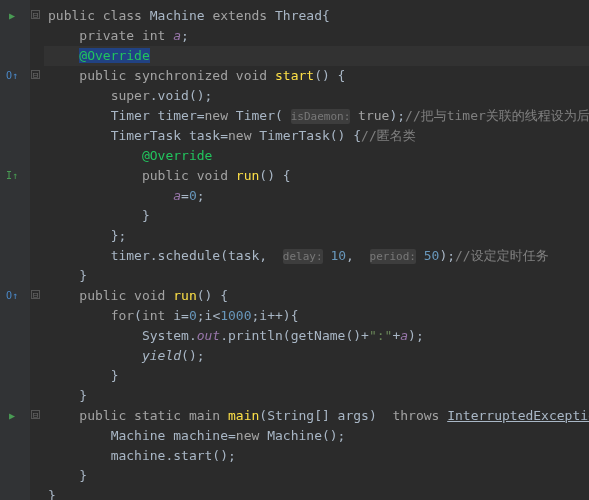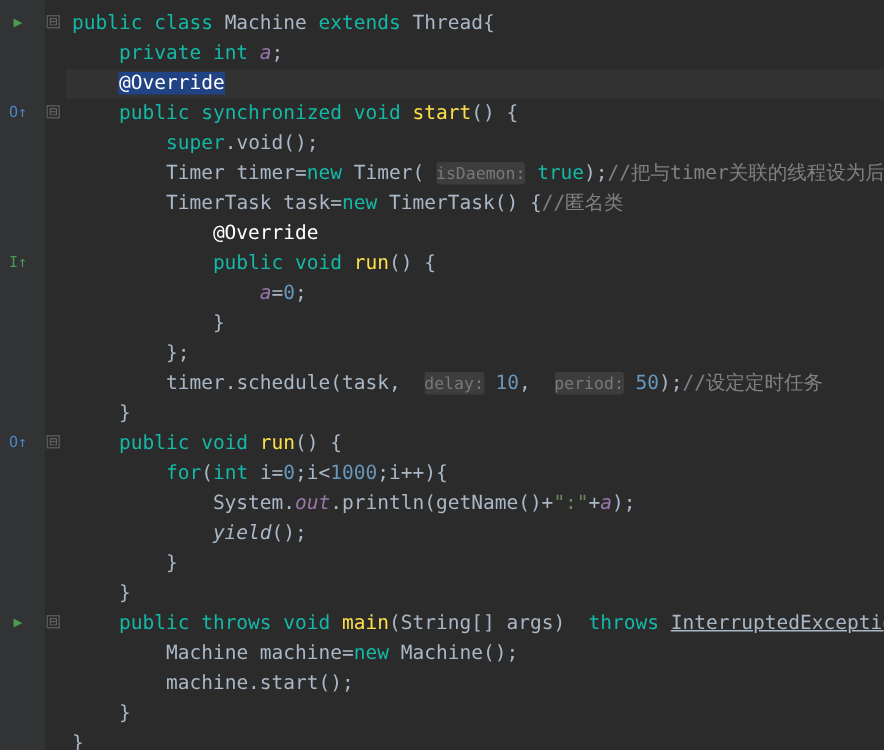--- a/index.html
+++ b/index.html
@@ -56,26 +56,26 @@
     padding-top: 6px;
     position: relative;
   }
   .line {
     height: 20px;
     line-height: 20px;
     white-space: pre;
     padding-left: 4px;
   }
   .hl-line { background: #323232; }
-  .kw { color: #14b8a6; }
+  .kw { color: #a3a3a3; }
   .method { color: #fde047; }
   .comment { color: #808080; }
   .str { color: #6a8759; }
   .num { color: #6897bb; }
-  .annot { color: #ffffff; }
+  .annot { color: #22c55e; }
   .paramhint {
     background: #3d3d3d;
     color: #787878;
     padding: 1px 0;
     border-radius: 2px;
     font-size: 11px;
   }
   .field-italic { font-style: italic; color: #9876aa; }
   .static-italic { font-style: italic; }
   .underline { text-decoration: underline; }
@@ -115,19 +115,19 @@
     <div class="line">            <span>}</span></div>
     <div class="line">        <span>};</span></div>
     <div class="line">        <span>timer.schedule(task, </span> <span class="paramhint">delay:</span><span class="num"> 10</span><span>, </span> <span class="paramhint">period:</span><span class="num"> 50</span><span>);</span><span class="comment">//设定定时任务</span></div>
     <div class="line">    <span>}</span></div>
     <div class="line">    <span class="kw">public void </span><span class="method">run</span><span>() {</span></div>
     <div class="line">        <span class="kw">for</span><span>(</span><span class="kw">int </span><span>i=</span><span class="num">0</span><span>;i&lt;</span><span class="num">1000</span><span>;i++){</span></div>
     <div class="line">            <span>System.</span><span class="field-italic static-italic">out</span><span>.println(getName()+</span><span class="str">":"</span><span>+</span><span class="field-italic">a</span><span>);</span></div>
     <div class="line">            <span class="static-italic">yield</span><span>();</span></div>
     <div class="line">        <span>}</span></div>
     <div class="line">    <span>}</span></div>
-    <div class="line">    <span class="kw">public throws void </span><span class="method">main</span><span>(String[] args) </span> <span class="kw">throws </span><span class="underline">InterruptedException</span></div>
+    <div class="line">    <span class="kw">public static main </span><span class="method">main</span><span>(String[] args) </span> <span class="kw">throws </span><span class="underline">InterruptedException</span></div>
     <div class="line">        <span>Machine machine=</span><span class="kw">new </span><span>Machine();</span></div>
     <div class="line">        <span>machine.start();</span></div>
     <div class="line">    <span>}</span></div>
     <div class="line"><span>}</span></div>
   </div>
 </div>
 
 </body></html>

